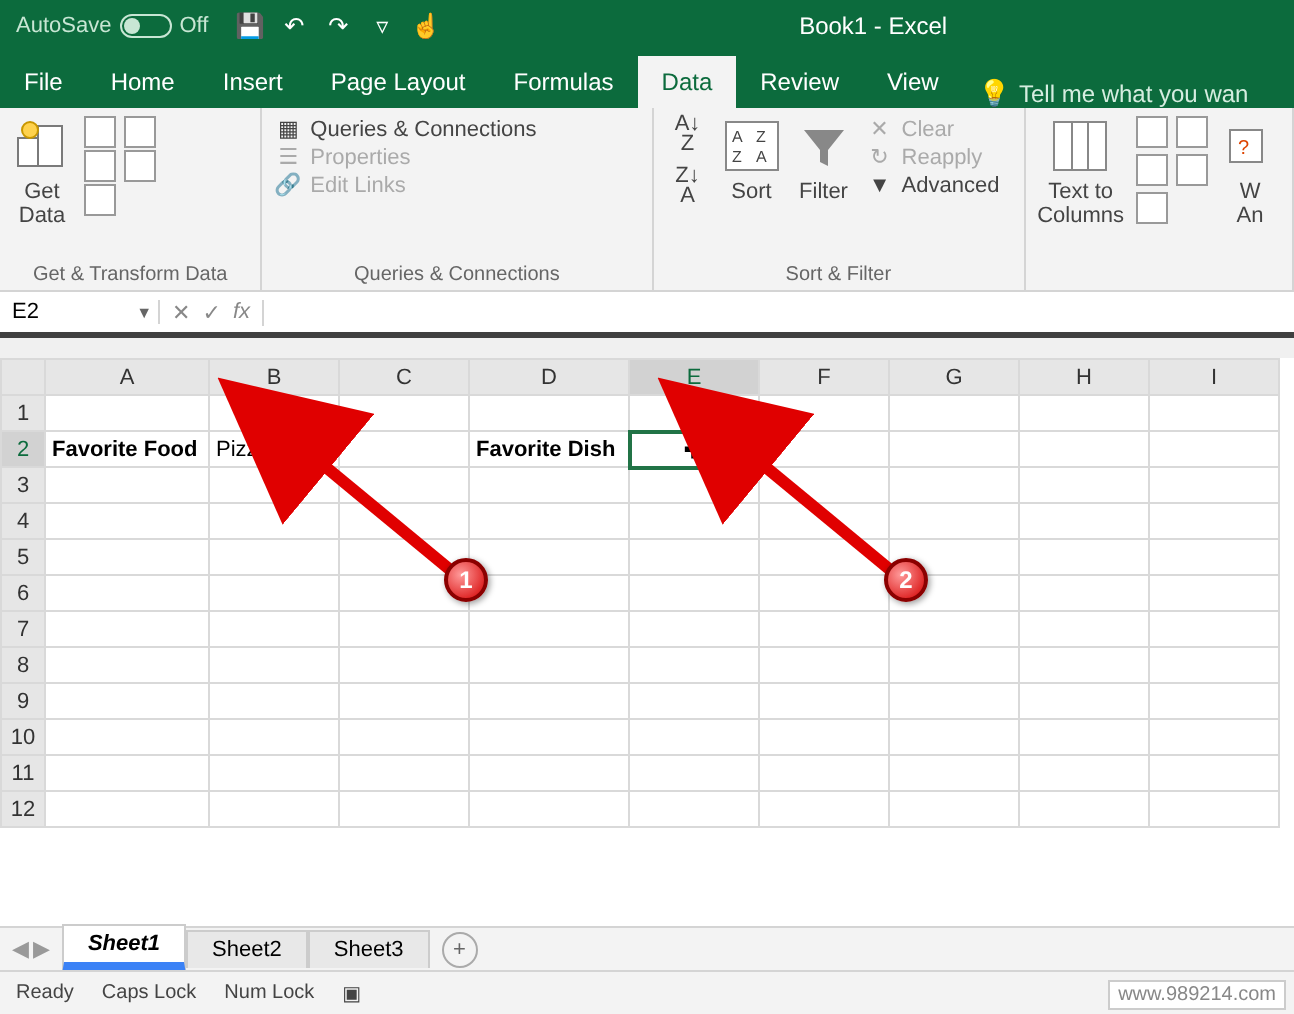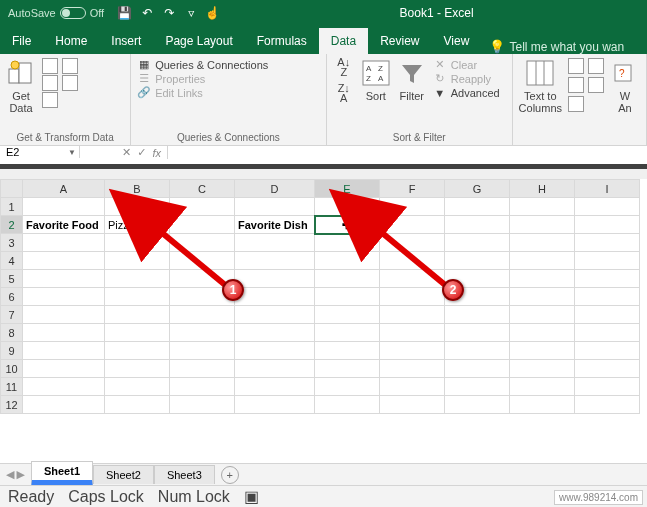--- a/index.html
+++ b/index.html
@@ -28,21 +28,21 @@
 .group-label { font-size: 10px; color: #666; text-align: center; padding-top: 2px; }
 .btn { display: flex; flex-direction: column; align-items: center; font-size: 11px; color: #444; gap: 2px; cursor: pointer; }
 .btn .big-ico { width: 30px; height: 30px; display: flex; align-items: center; justify-content: center; }
 .small-btns { display: flex; flex-direction: column; gap: 1px; }
 .small-btn { height: 13px; font-size: 11px; color: #444; display: flex; align-items: center; gap: 4px; cursor: pointer; white-space: nowrap; }
 .small-ico { width: 14px; height: 14px; display: inline-flex; align-items: center; justify-content: center; font-size: 11px; }
 .row-small { display: flex; gap: 4px; }
 .sm-sq { width: 16px; height: 16px; border: 1px solid #999; background: #fff; }
 
 
-.fbar { height: 23px; border-bottom: 5px solid #404040; display: flex; align-items: flex-start; background: #fff; gap: 36px; }
+.fbar { height: 23px; border-bottom: 3px solid #404040; display: flex; align-items: center; background: #fff; }
 .namebox { width: 80px; border-right: 1px solid #d4d4d4; font-size: 11px; display: flex; align-items: center; padding: 0 6px; position: relative; }
 .namebox .dd { position: absolute; right: 3px; font-size: 8px; color: #666; }
 .fx-tools { display: flex; align-items: center; gap: 6px; padding: 0 6px; border-right: 1px solid #d4d4d4; color: #888; font-size: 11px; }
 .fx-input { flex: 1; padding: 0 6px; display: flex; align-items: center; font-size: 11px; }
 
 
 .gap-row { height: 10px; background: #f0f0f0; }
 
 
 .grid-wrap { position: relative; }
@@ -56,25 +56,25 @@
 .col-E { width: 65px; } .col-F { width: 65px; } .col-G { width: 65px; } .col-H { width: 65px; } .col-I { width: 65px; }
 .sel-th { background: #d2d2d2 !important; color: #0c6b3d !important; }
 .active-cell { outline: 2px solid #217346; outline-offset: -1px; position: relative; }
 .cursor-cross { position: absolute; left: 50%; top: 50%; transform: translate(-50%,-50%); font-size: 12px; color: #000; font-weight: bold; }
 
 
 .sheet-bar { position: absolute; bottom: 22px; left: 0; right: 0; height: 22px; background: #f3f3f3; border-top: 1px solid #d4d4d4; display: flex; align-items: center; font-size: 11px; }
 .sheet-nav { display: flex; gap: 2px; padding: 0 6px; color: #999; }
 .sheet-nav span { cursor: pointer; }
 .sheet-tab { padding: 3px 12px; border: 1px solid #ccc; border-bottom: none; background: #e8e8e8; cursor: pointer; }
-.sheet-tab.active { background: #fff; border-bottom: 8px solid #3b82f6; font-weight: 600; }
+.sheet-tab.active { background: #fff; border-bottom: 6px solid #3b82f6; font-weight: 600; font-style: italic; }
 .new-sheet { margin-left: 6px; width: 18px; height: 18px; border: 1px solid #aaa; border-radius: 50%; display: flex; align-items: center; justify-content: center; font-size: 11px; color: #666; cursor: pointer; }
 
 
-.status-bar { position: absolute; bottom: 0; left: 0; right: 0; height: 22px; background: #f3f3f3; border-top: 1px solid #d4d4d4; display: flex; align-items: center; font-size: 16px; color: #444; padding: 0 8px; gap: 14px; }
+.status-bar { position: absolute; bottom: 0; left: 0; right: 0; height: 22px; background: #f3f3f3; border-top: 1px solid #d4d4d4; display: flex; align-items: center; font-size: 10px; color: #444; padding: 0 8px; gap: 14px; }
 .watermark { position: absolute; right: 4px; bottom: 2px; font-size: 10px; color: #888; background: #fff; border: 1px solid #ccc; padding: 1px 4px; }
 
 
 .anno { position: absolute; pointer-events: none; }
 .num-badge { width: 22px; height: 22px; border-radius: 50%; background: radial-gradient(circle at 35% 35%, #ff9a9a, #d40000); border: 2px solid #8b0000; color: #fff; font-weight: bold; display: flex; align-items: center; justify-content: center; font-size: 12px; box-shadow: 1px 1px 3px rgba(0,0,0,.4); }
 svg.arrow { position: absolute; overflow: visible; }
 
 </style>
 </head>
 <body>

